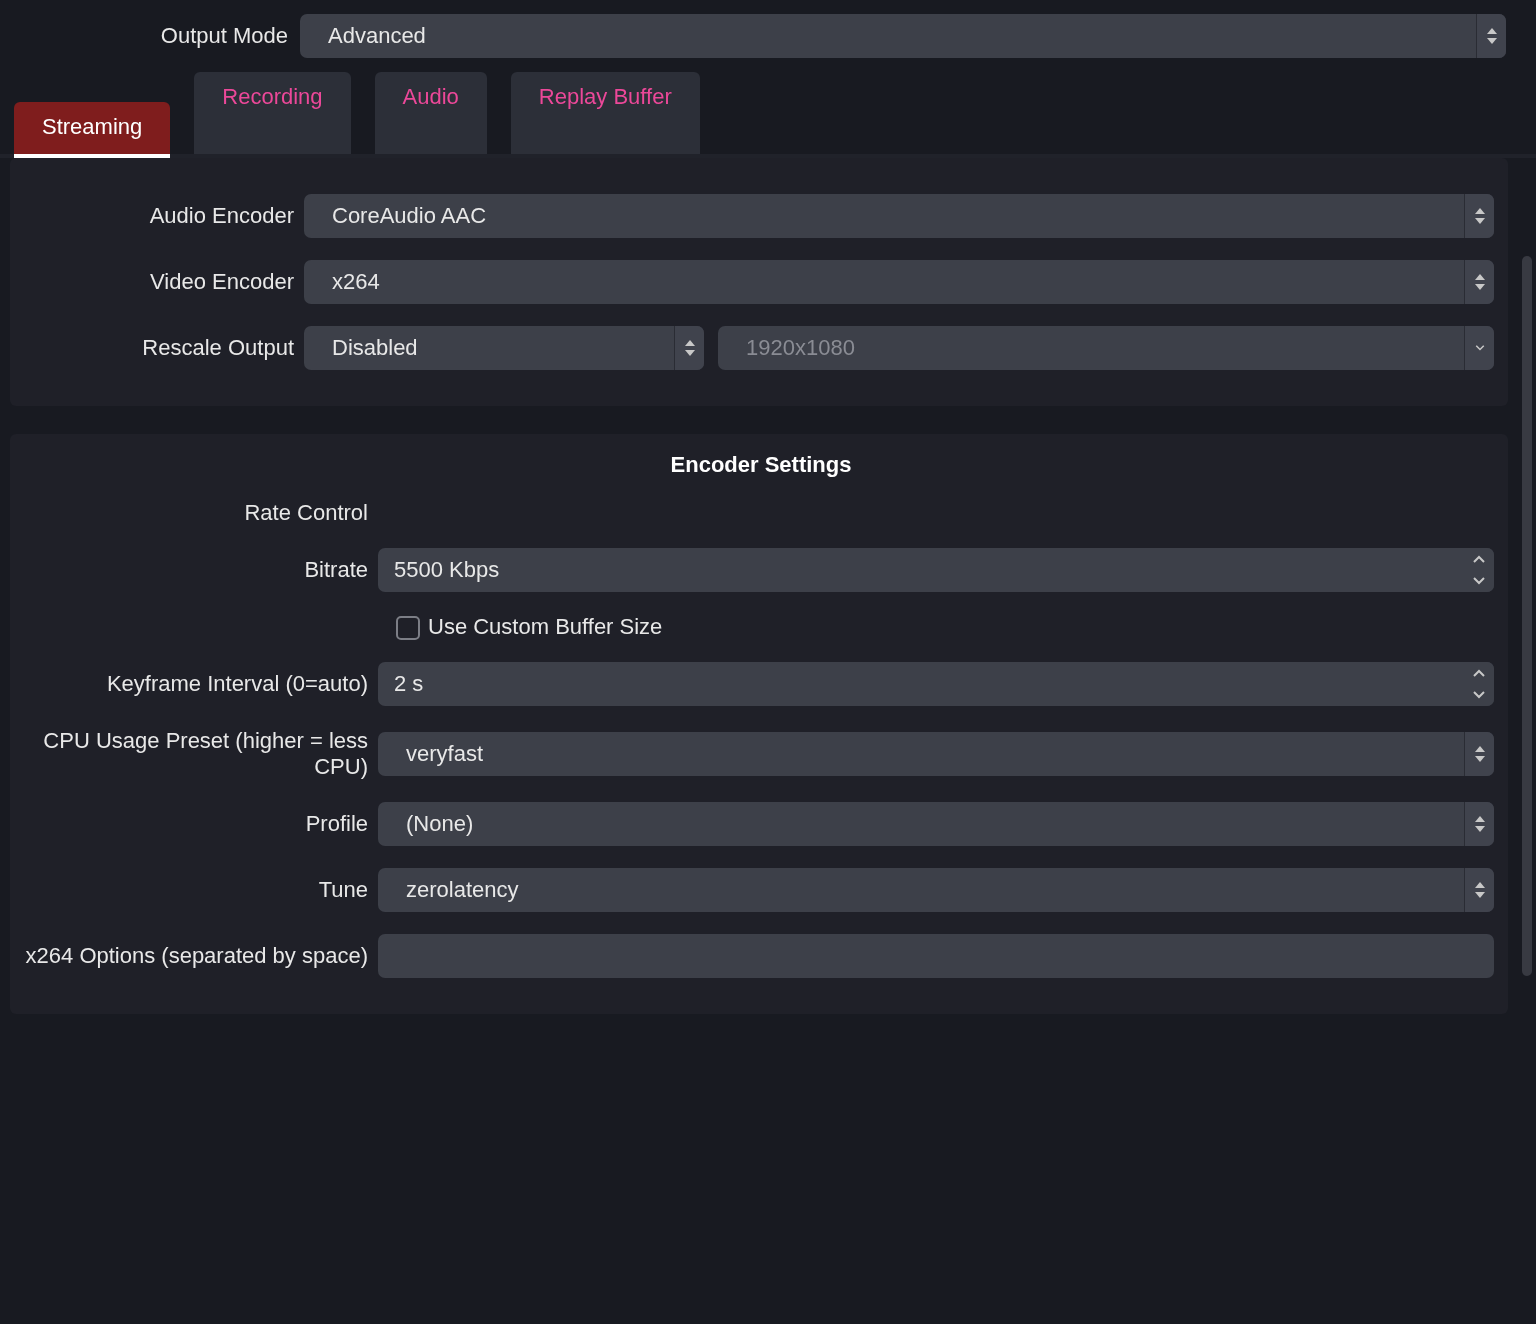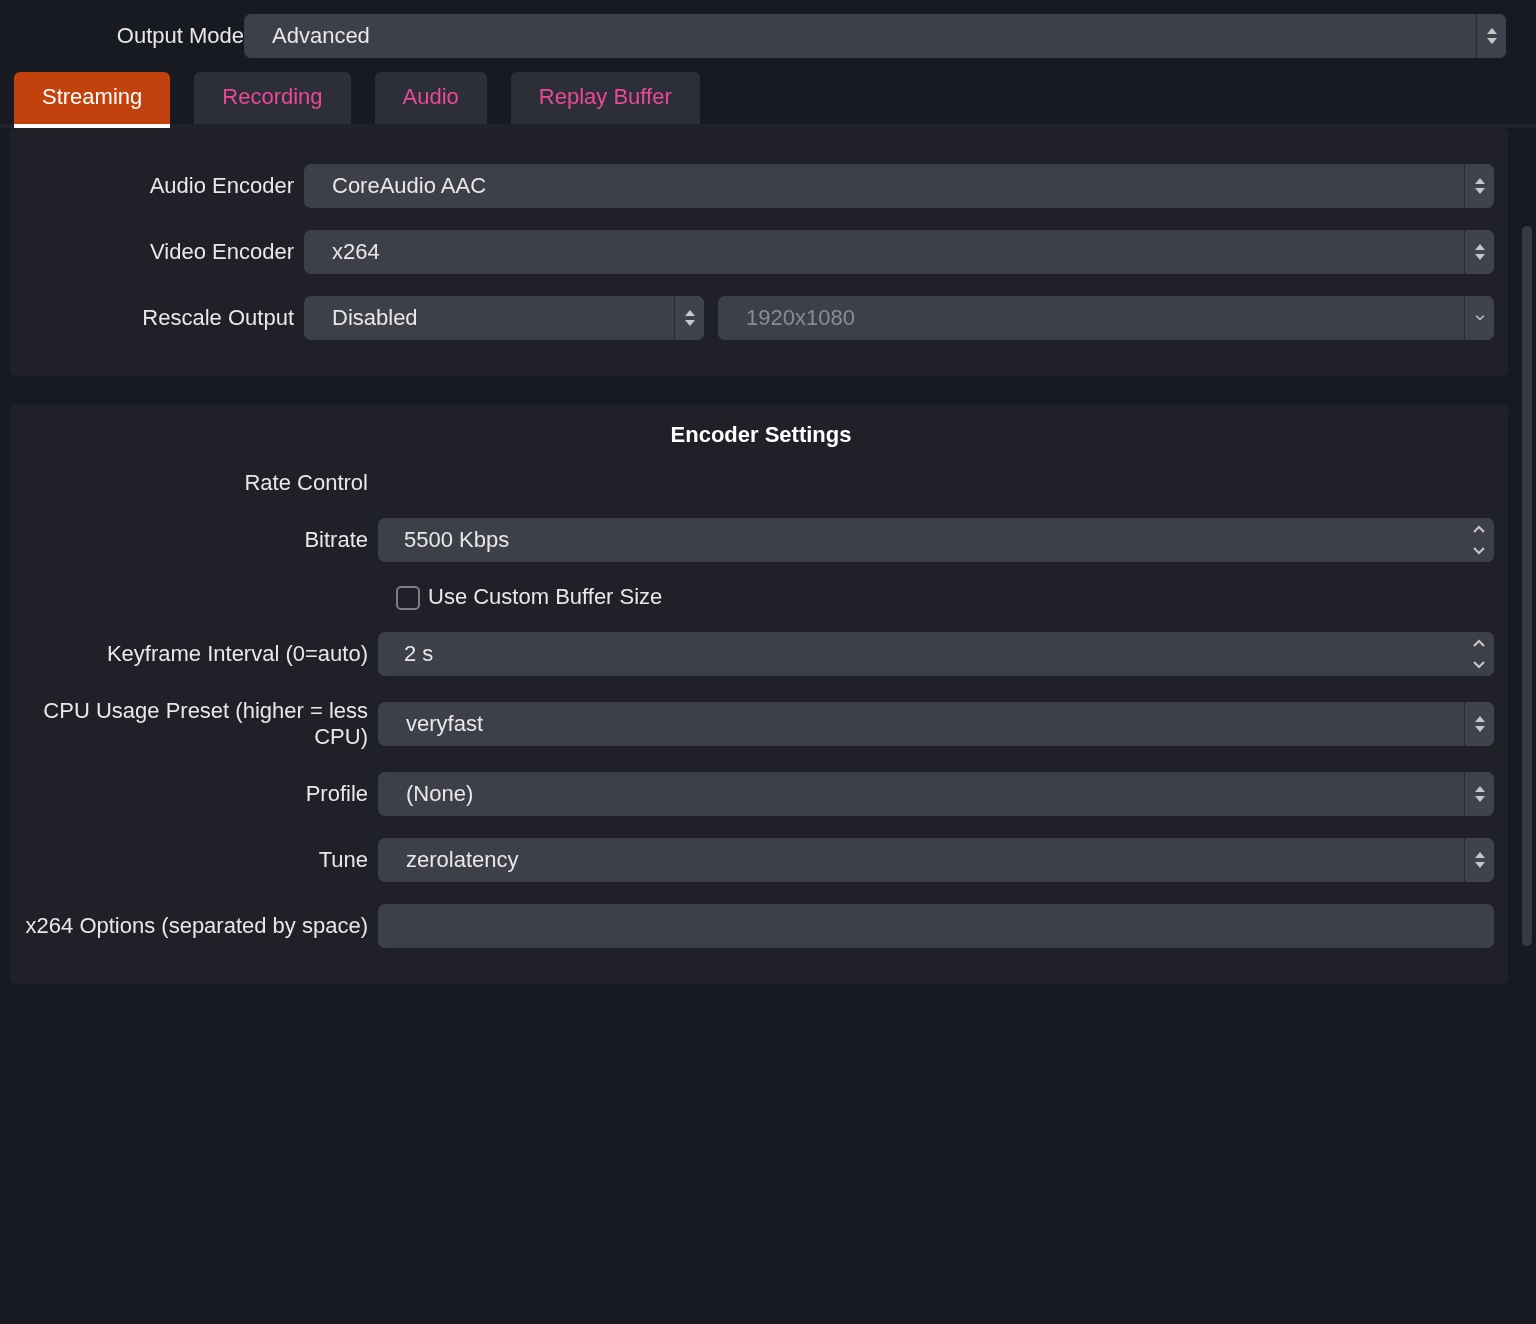--- a/index.html
+++ b/index.html
@@ -13,22 +13,23 @@
     overflow: hidden;
     padding: 0;
   }
 
   .top-row {
     display: flex;
     align-items: center;
     padding: 14px 20px 14px 0;
   }
   .top-row .label {
-    width: 244px;
+    width: 300px;
     text-align: right;
+    padding-right: 12px;
     color: #e8e8e8;
   }
 
   
   .select {
     position: relative;
     display: flex;
     align-items: stretch;
     background: #3d4049;
     border-radius: 7px;
@@ -71,22 +72,23 @@
     padding: 12px 28px 14px 28px;
     background: #2c2f38;
     border-radius: 6px 6px 0 0;
     color: #ec4899;
     cursor: pointer;
     font-size: 22px;
     position: relative;
     top: 0;
   }
   .tab.active {
-    background: #c2410c;
+    background: #7f1d1d;
     color: #fff;
+    margin-top: 30px;
   }
   .tab.active::after {
     content: "";
     position: absolute;
     left: 0; right: 0; bottom: -4px;
     height: 4px;
     background: #fff;
   }
 
   
@@ -159,21 +161,21 @@
     position: relative;
     background: #3d4049;
     border-radius: 7px;
     height: 44px;
     display: flex;
     align-items: stretch;
     overflow: hidden;
   }
   .spinner .value {
     flex: 1;
-    padding: 0 26px;
+    padding: 0 16px;
     display: flex;
     align-items: center;
   }
   .spinner .spin {
     width: 30px;
     display: flex;
     flex-direction: column;
   }
   .spinner .spin button {
     flex: 1;

